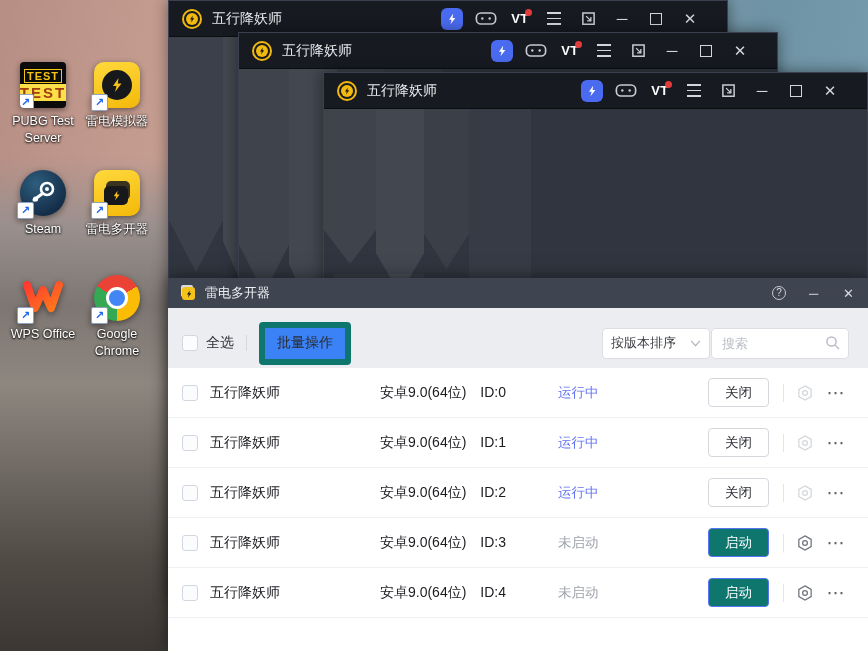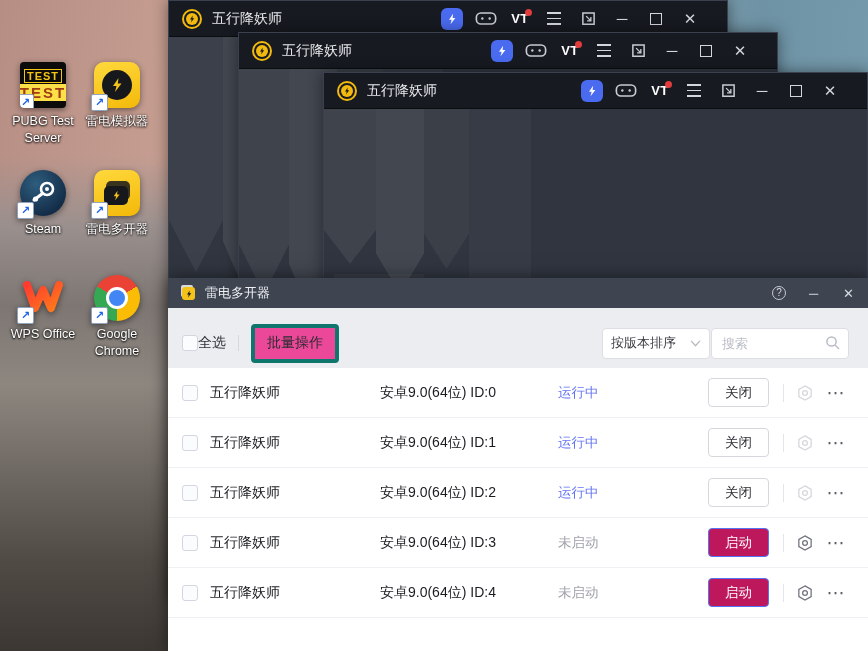--- a/index.html
+++ b/index.html
@@ -72,51 +72,51 @@
   .mgr-logo{position:relative;width:17px;height:16px;margin-right:8px;flex:none}
   .mgr-logo .back{position:absolute;left:1px;top:0;width:12px;height:12px;background:#d9dadc;border-radius:2px}
   .mgr-logo .front{position:absolute;left:2px;top:2px;width:13px;height:13px;background:#f4c21a;border-radius:3px;display:flex;align-items:center;justify-content:center}
   .mgr-title{font-size:13px;color:#eef0f3}
   .mgr-actions{margin-left:auto;display:flex;align-items:center;gap:20px}
   .mact{width:15px;height:15px;display:flex;align-items:center;justify-content:center;color:#d9dbe0;font-size:13px;line-height:1;cursor:default}
   .mact.help{border:1.3px solid #c7cad1;border-radius:50%;font-size:10px;width:14px;height:14px;box-sizing:border-box}
 
   .toolbar{height:60px;background:#ecedf1;display:flex;align-items:center;padding:10px 19px 0 14px;box-sizing:border-box;flex:none}
   .cbx{width:16px;height:16px;border:1.5px solid #d2d6e0;border-radius:3px;background:#fbfcfe;box-sizing:border-box;flex:none}
-  .tb-label{font-size:14px;color:#2f3137;margin-left:0}
+  .tb-label{font-size:14px;color:#2f3137;margin-left:8px}
   .vsep{width:1px;height:16px;background:#d6d8dd;margin:0 12px}
-  .btn-batch{height:31px;padding:0 12px;background:#ec4899;border:4px solid #0f766e;border-radius:4px;font-size:14px;color:#2a2c32;display:flex;align-items:center}
+  .btn-batch{height:31px;padding:0 12px;background:#3b82f6;border:6px solid #0f766e;border-radius:4px;font-size:14px;color:#2a2c32;display:flex;align-items:center}
   .tb-right{margin-left:auto;display:flex;align-items:center;gap:1px}
   .dropdown{width:108px;height:31px;background:#fff;border:1px solid #dcdee3;border-radius:4px;display:flex;align-items:center;padding:0 8px;box-sizing:border-box}
   .dropdown .dtext{font-size:13px;color:#3a3c42;flex:1;white-space:nowrap}
   .searchbox{position:relative;width:138px;height:31px}
   .searchbox input{width:100%;height:100%;box-sizing:border-box;border:1px solid #dcdee3;border-radius:4px;
       padding:0 28px 0 10px;font-size:13px;color:#333;outline:none;font-family:inherit;background:#fff}
   .searchbox input::placeholder{color:#b9bdc6}
   .searchbox .mag{position:absolute;right:8px;top:7px}
 
   .thead{height:33px;border-bottom:1px solid #e7e9ed;display:flex;align-items:center;padding-left:45px;box-sizing:border-box;flex:none;background:#fff}
   .th{font-size:13px;color:#55575e;display:flex;align-items:center;gap:5px}
   .th.name{width:170px}
   .th.ver{width:178px}
   .th.stat{width:150px;padding-left:8px;box-sizing:border-box}
   .th.op{margin-left:-6px}
 
   .rows{flex:1;overflow:hidden}
   .row{height:50px;border-bottom:1px solid #eef0f3;display:flex;align-items:center;padding-left:14px;box-sizing:border-box}
   .row .cbx{margin-right:12px}
   .cell-name{width:170px;font-size:14px;color:#1b1c20;white-space:nowrap}
-  .cell-ver{width:178px;font-size:14px;color:#1b1c20;display:flex;gap:4px;white-space:nowrap}
+  .cell-ver{width:178px;font-size:14px;color:#1b1c20;display:flex;gap:14px;white-space:nowrap}
   .cell-stat{width:150px;font-size:13.5px}
   .stat-run{color:#6374f4}
   .stat-stop{color:#9ea2aa}
   .cell-ops{display:flex;align-items:center}
   .btn-act{width:61px;height:29px;border-radius:4px;font-size:13.5px;display:flex;align-items:center;justify-content:center;box-sizing:border-box}
   .btn-close{background:#fff;border:1px solid #d6d8dd;color:#2c2e34}
-  .btn-start{background:#be185d;border:1px solid #5673f4;color:#fff}
+  .btn-start{background:#0f766e;border:1px solid #5673f4;color:#fff}
   .ops-sep{width:1px;height:18px;background:#e3e5e9;margin-left:14px}
   .gear{margin-left:12px;display:flex}
   .gear.dim svg{stroke:#d4d7dc}
   .gear.on svg{stroke:#70757f}
   .more{margin-left:12px;width:20px;text-align:center;font-size:18px;color:#585d66;line-height:1;letter-spacing:1px}
 </style>
 </head>
 <body>
 
 <div class="desktop"></div>

